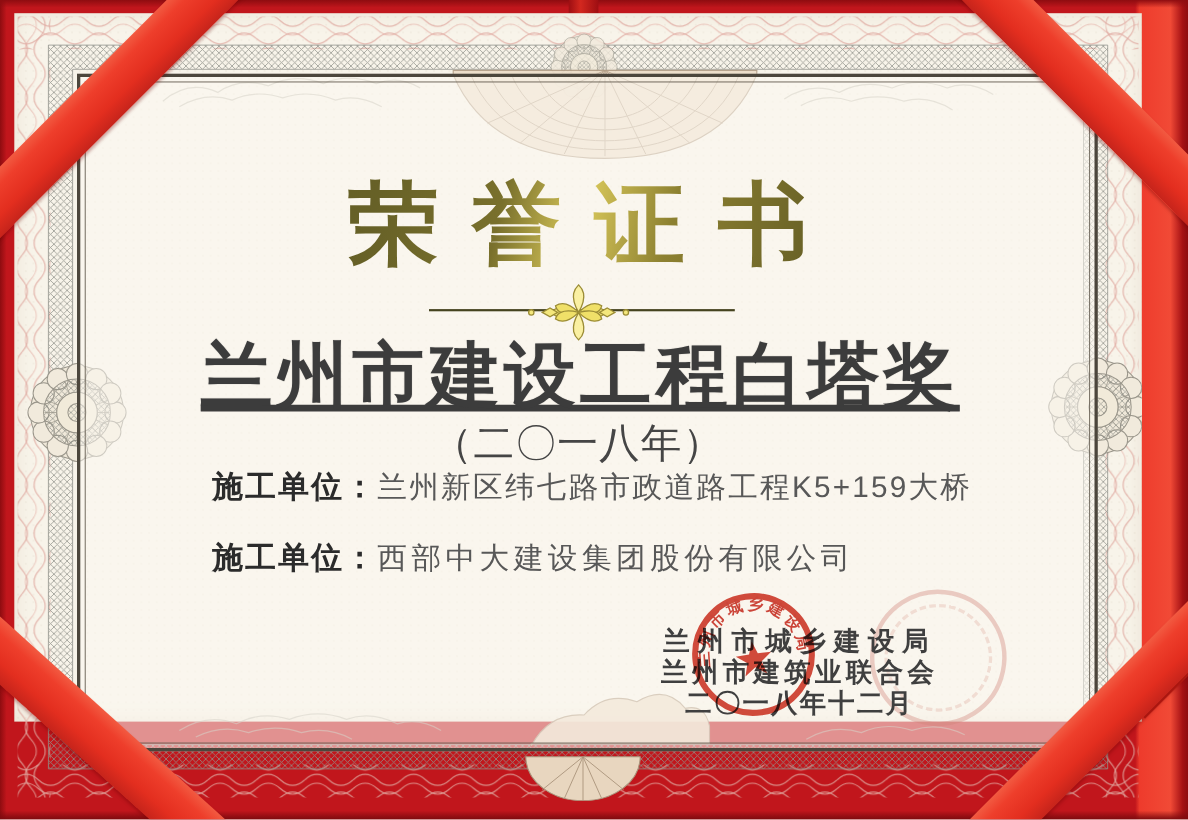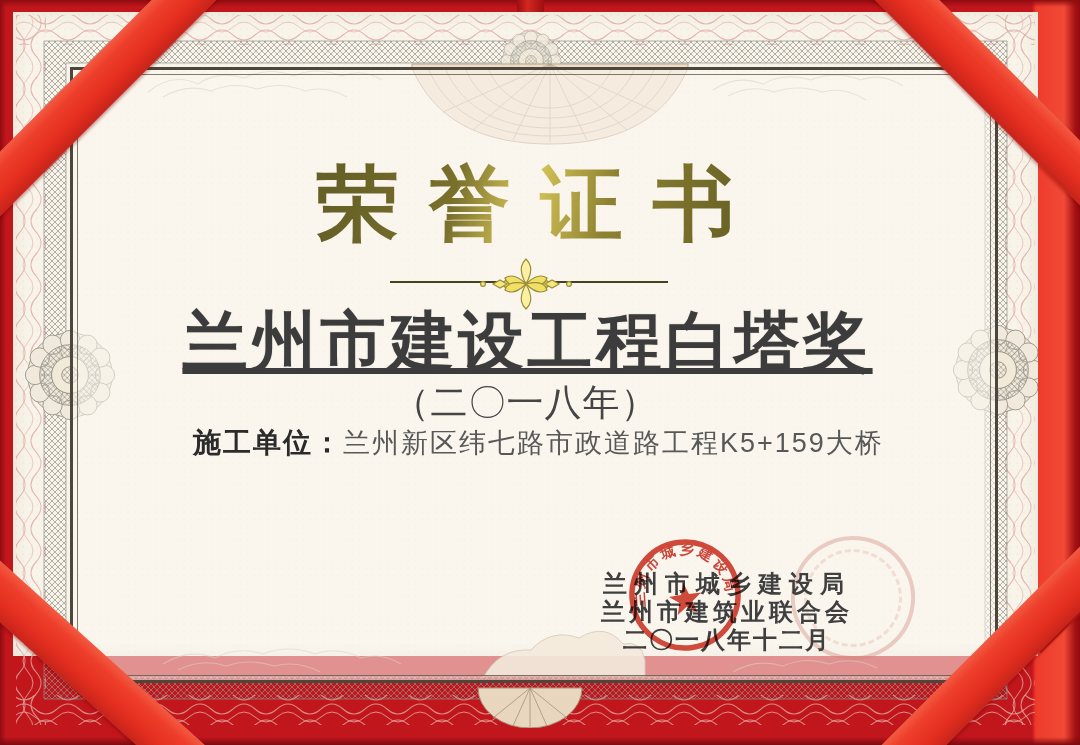--- a/index.html
+++ b/index.html
@@ -179,20 +179,23 @@
     </svg>
 
     <div class="txt center award-name">兰州市建设工程白塔奖</div>
 
     <div class="txt center award-year">（二〇一八年）</div>
 
     <div class="field-row row-1">
       <span class="label">施工单位：</span><span class="value v1">兰州新区纬七路市政道路工程K5+159大桥</span>
     </div>
 
+    <div class="field-row row-2">
+      <span class="label">施工单位：</span><span class="value v2">西部中大建设集团股份有限公司</span>
+    </div>
 
     <div class="issuer-block">
       <div class="issuer-l1">兰州市城乡建设局</div>
       <div class="issuer-l2">兰州市建筑业联合会</div>
       <div class="issue-date">二〇一八年十二月</div>
     </div>
 
     <svg class="seal" width="150" height="150" viewBox="0 0 150 150">
       <g transform="rotate(-8 75 75)" opacity=".9">
         <circle cx="75" cy="75" r="53" fill="none" stroke="#d03a2b" stroke-width="5.5"></circle>

